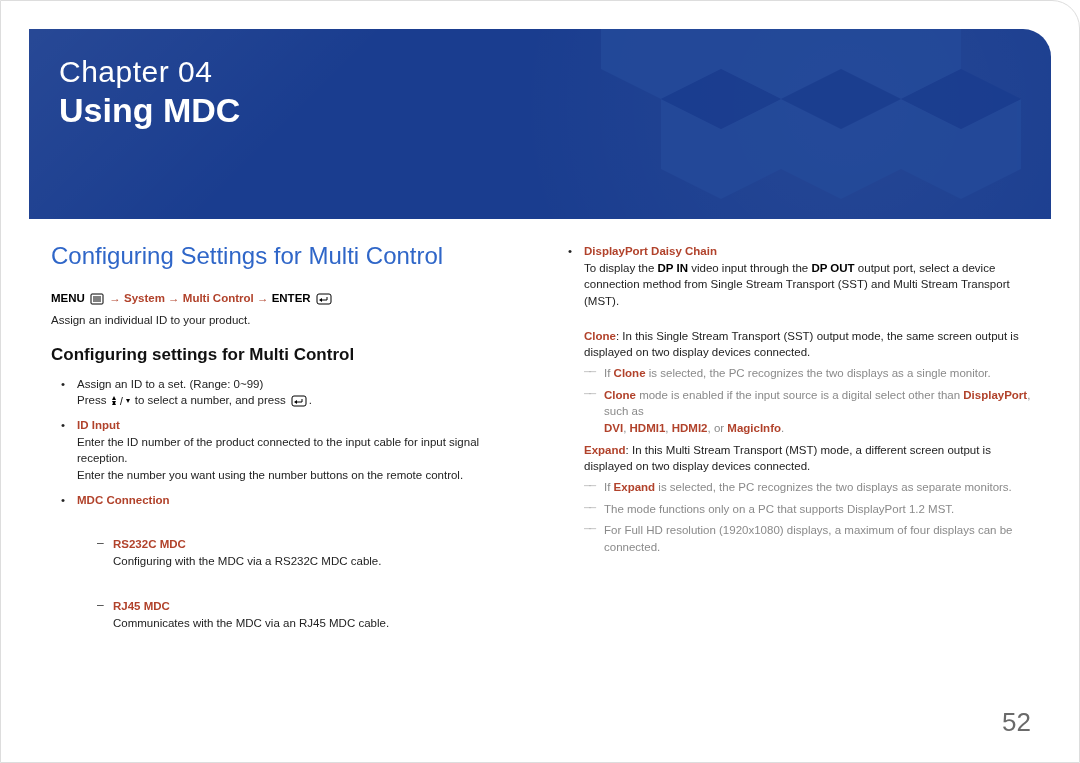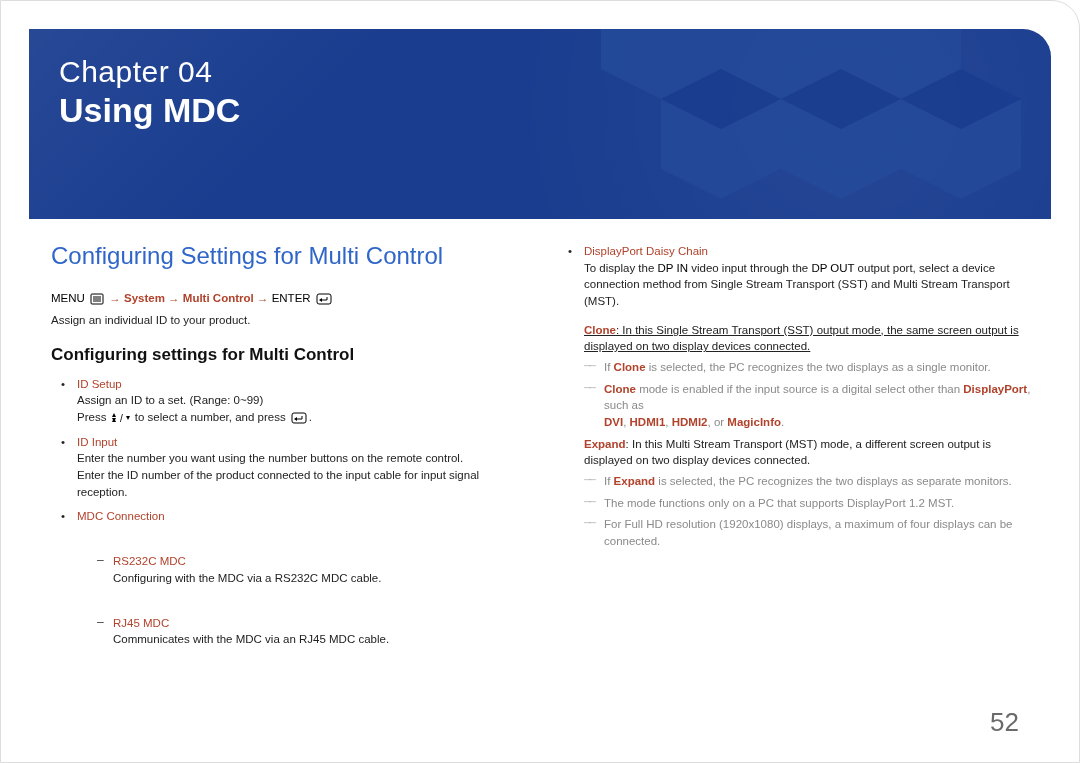--- a/index.html
+++ b/index.html
@@ -51,32 +51,32 @@
   .col { flex: 1 1 0; }
   .h-blue { color: #2f66c8; font-size: 24px; font-weight: 500; margin-bottom: 16px; }
   .h-sub  { color: #111; font-size: 17px; font-weight: 600; margin: 14px 0 8px; }
   .navline { font-size: 11.5px; font-weight: 700; margin-bottom: 6px; }
   .navline .brown { color: #b1422b; font-weight: 700; }
   .navline .arrow { color: #b1422b; font-weight: 700; }
   .plain { color: #222; font-size: 11.5px; }
   ul.bullets { list-style: none; padding-left: 0; margin-top: 6px; }
   ul.bullets > li { position: relative; padding-left: 26px; margin-bottom: 8px; }
   ul.bullets > li::before { content: "•"; position: absolute; left: 10px; top: 0; color: #222; }
-  .olabel { color: #b1422b; font-weight: 400; display: block; }
+  .olabel { color: #b1422b; font-weight: 700; display: block; }
   ul.dashes { list-style: none; padding-left: 0; margin-top: 4px; }
   ul.dashes > li { position: relative; padding-left: 36px; margin-bottom: 6px; margin-top: 28px; }
   ul.dashes > li::before { content: "\2012"; position: absolute; left: 20px; top: -1px; color: #444; font-size: 12px; }
   ul.dashes .olabel { display: inline; margin-right: 4px; }
   .grey-dashes { list-style: none; padding-left: 0; }
   .grey-dashes > li { position: relative; padding-left: 20px; margin-bottom: 5px; color: #8a8a8a; }
   .grey-dashes > li::before { content: "\2500\2500"; position: absolute; left: 0; top: 0; color: #b0b0b0; letter-spacing: -2px; font-size: 10px; }
   .brown { color: #b1422b; font-weight: 700; }
-  .page-num { position: absolute; right: 60px; bottom: 24px; font-size: 26px; color: #6a6a6a; font-weight: 300; }
+  .page-num { position: absolute; right: 48px; bottom: 24px; font-size: 26px; color: #6a6a6a; font-weight: 300; }
   svg.ico { display: inline-block; vertical-align: -3px; margin: 0 2px; }
-  .kbold { font-weight: 400; color: #000; }
+  .kbold { font-weight: 700; color: #000; }
 </style>
 </head>
 <body>
 
 <div class="page">
 
   <div class="banner">
     <svg class="cubes" viewBox="0 0 620 270" preserveAspectRatio="xMaxYMin slice">
       <g fill="#244a9a">
         <polygon points="140,0 200,30 200,100 140,70"></polygon>
@@ -128,40 +128,39 @@
             <path d="M11 4 v3 h-5" fill="none" stroke="#000"></path>
             <polygon points="6,5 6,9 3,7" fill="#000"></polygon>
           </svg>
       </div>
       <div class="plain">Assign an individual ID to your product.</div>
 
       <div class="h-sub">Configuring settings for Multi Control</div>
 
       <ul class="bullets">
         <li>
-          <span class="olabel">ID Setup</span>
           <div>Assign an ID to a set. (Range: 0~99)</div>
           <div>
             <span>Press </span><svg class="ico" width="18" height="11">
                 <polygon points="4,9 0,9 2,5" fill="#000"></polygon>
                 <polygon points="4,5 8,5 6,9" fill="#000" transform="translate(-4,0)"></polygon>
                 <polygon points="2,0 4,4 0,4" fill="#000"></polygon>
                 <text x="8" y="9" font-size="10">/</text>
                 <polygon points="14,0 18,0 16,4" fill="#000" transform="translate(0,3)"></polygon>
               </svg><span> to select a number, and press </span><svg class="ico" width="16" height="12">
                 <rect x="1" y="1" width="14" height="10" rx="2" fill="none" stroke="#000"></rect>
                 <path d="M11 4 v3 h-5" fill="none" stroke="#000"></path>
                 <polygon points="6,5 6,9 3,7" fill="#000"></polygon>
               </svg>.
           </div>
         </li>
         <li>
           <span class="olabel">ID Input</span>
+          <div>Enter the ID number of the product connected to the input cable for input signal reception.</div>
           <div>Enter the number you want using the number buttons on the remote control.</div>
-          <div>Enter the ID number of the product connected to the input cable for input signal reception.</div>
         </li>
         <li>
           <span class="olabel">MDC Connection</span>
           <ul class="dashes">
             <li>
               <span class="olabel">RS232C MDC</span>
               <div>Configuring with the MDC via a RS232C MDC cable.</div>
             </li>
             <li>
               <span class="olabel">RJ45 MDC</span>
@@ -172,21 +171,21 @@
       </ul>
     </div>
 
     <div class="col">
       <ul class="bullets" style="margin-top:4px;">
         <li>
           <span class="olabel">DisplayPort Daisy Chain</span>
           <div>
             <span>To display the </span><span class="kbold">DP IN</span><span> video input through the </span><span class="kbold">DP OUT</span><span> output port, select a device connection method from Single Stream Transport (SST) and Multi Stream Transport (MST).</span>
           </div>
-          <div style="margin-top:12px;text-decoration:underline;">
+          <div style="margin-top:18px;">
             <span class="brown">Clone</span><span>: In this Single Stream Transport (SST) output mode, the same screen output is displayed on two display devices connected.</span>
           </div>
           <ul class="grey-dashes" style="margin-top:4px;">
             <li>
               <span>If </span><span class="brown">Clone</span><span> is selected, the PC recognizes the two displays as a single monitor.</span>
             </li>
             <li>
               <span class="brown">Clone</span><span> mode is enabled if the input source is a digital select other than </span><span class="brown">DisplayPort</span><span>, such as </span><br>
               <span class="brown">DVI</span>, <span class="brown">HDMI1</span>, <span class="brown">HDMI2</span><span>, or </span><span class="brown">MagicInfo</span><span>.</span>
             </li>

